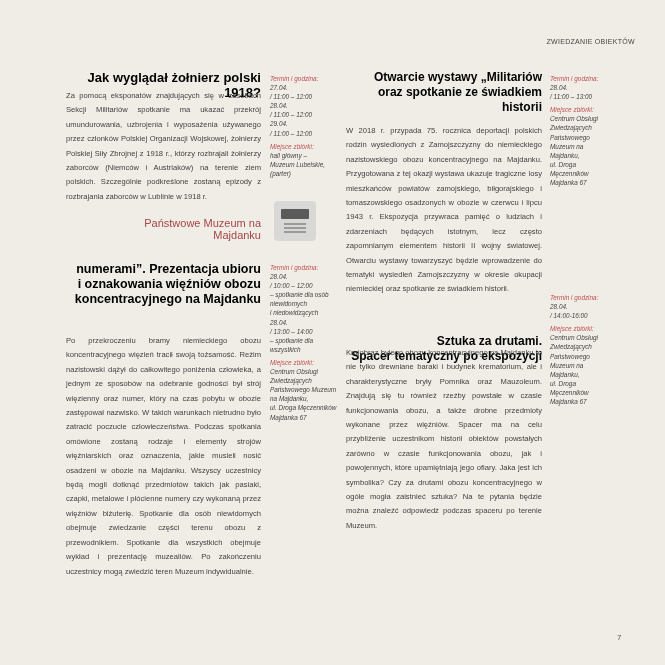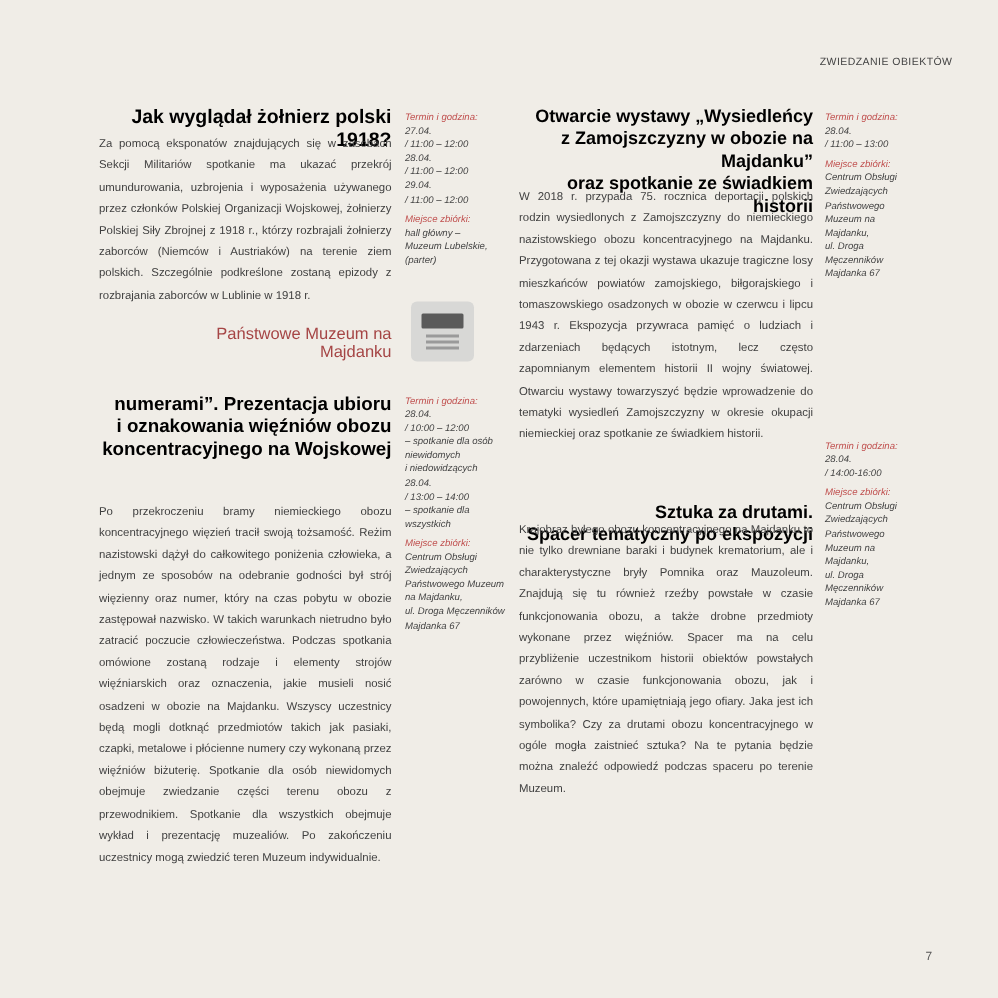--- a/index.html
+++ b/index.html
@@ -65,22 +65,21 @@
   <span class="line">29.04.</span>
   <span class="line"> / 11:00 – 12:00</span>
   <span class="gap"></span>
   <span class="lbl">Miejsce zbiórki:</span>
   <span class="line">hall główny –</span>
   <span class="line">Muzeum Lubelskie,</span>
   <span class="line">(parter)</span>
 </div>
 
 <div class="headline" style="left:342px; top:70px; width:200px; font-size:12px;">
-  <div>Otwarcie wystawy „Wysiedleńcy</div>
-  <div>z Zamojszczyzny w obozie na Majdanku”</div>
+  <div>Otwarcie wystawy „Militariów</div>
   <div>oraz spotkanie ze świadkiem historii</div>
 </div>
 <div class="body-text" style="left:346px; top:124px; width:196px;">W 2018 r. przypada 75. rocznica deportacji polskich rodzin wysiedlonych z Zamojszczyzny do niemieckiego nazistowskiego obozu koncentracyjnego na Majdanku. Przygotowana z tej okazji wystawa ukazuje tragiczne losy mieszkańców powiatów zamojskiego, biłgorajskiego i tomaszowskiego osadzonych w obozie w czerwcu i lipcu 1943 r. Ekspozycja przywraca pamięć o ludziach i zdarzeniach będących istotnym, lecz często zapomnianym elementem historii II wojny światowej. Otwarciu wystawy towarzyszyć będzie wprowadzenie do tematyki wysiedleń Zamojszczyzny w okresie okupacji niemieckiej oraz spotkanie ze świadkiem historii.</div>
 <div class="side" style="left:550px; top:74px; width:72px;">
   <span class="lbl">Termin i godzina:</span>
   <span class="line">28.04.</span>
   <span class="line"> / 11:00 – 13:00</span>
   <span class="gap"></span>
   <span class="lbl">Miejsce zbiórki:</span>
   <span class="line">Centrum Obsługi</span>
@@ -97,21 +96,21 @@
 <div class="logo">
   <div class="mark"></div>
   <div class="t"></div>
   <div class="t"></div>
   <div class="t"></div>
 </div>
 
 <div class="headline" style="left:62px; top:262px; width:199px; font-size:12.5px;">
   <div>numerami”. Prezentacja ubioru</div>
   <div>i oznakowania więźniów obozu</div>
-  <div>koncentracyjnego na Wojskowej</div>
+  <div>koncentracyjnego na Majdanku</div>
 </div>
 <div class="body-text" style="left:66px; top:334px; width:195px;">Po przekroczeniu bramy niemieckiego obozu koncentracyjnego więzień tracił swoją tożsamość. Reżim nazistowski dążył do całkowitego poniżenia człowieka, a jednym ze sposobów na odebranie godności był strój więzienny oraz numer, który na czas pobytu w obozie zastępował nazwisko. W takich warunkach nietrudno było zatracić poczucie człowieczeństwa. Podczas spotkania omówione zostaną rodzaje i elementy strojów więźniarskich oraz oznaczenia, jakie musieli nosić osadzeni w obozie na Majdanku. Wszyscy uczestnicy będą mogli dotknąć przedmiotów takich jak pasiaki, czapki, metalowe i płócienne numery czy wykonaną przez więźniów biżuterię. Spotkanie dla osób niewidomych obejmuje zwiedzanie części terenu obozu z przewodnikiem. Spotkanie dla wszystkich obejmuje wykład i prezentację muzealiów. Po zakończeniu uczestnicy mogą zwiedzić teren Muzeum indywidualnie.</div>
 <div class="side" style="left:270px; top:263px; width:74px;">
   <span class="lbl">Termin i godzina:</span>
   <span class="line">28.04.</span>
   <span class="line"> / 10:00 – 12:00</span>
   <span class="line">– spotkanie dla osób</span>
   <span class="line">niewidomych</span>
   <span class="line">i niedowidzących</span>
   <span class="line">28.04.</span>

